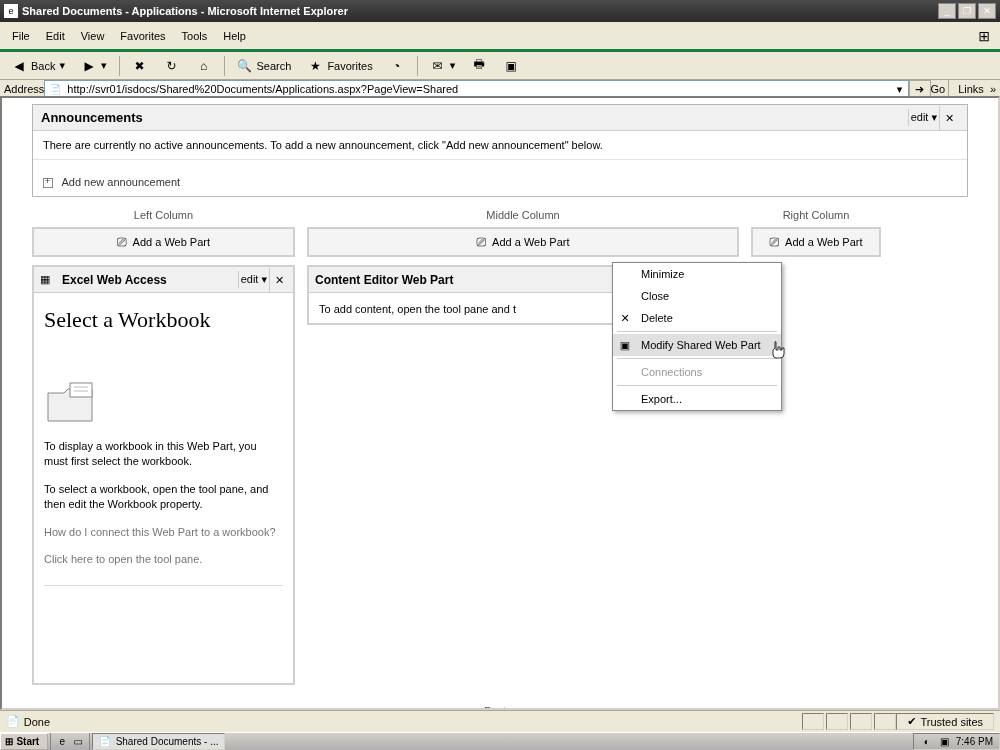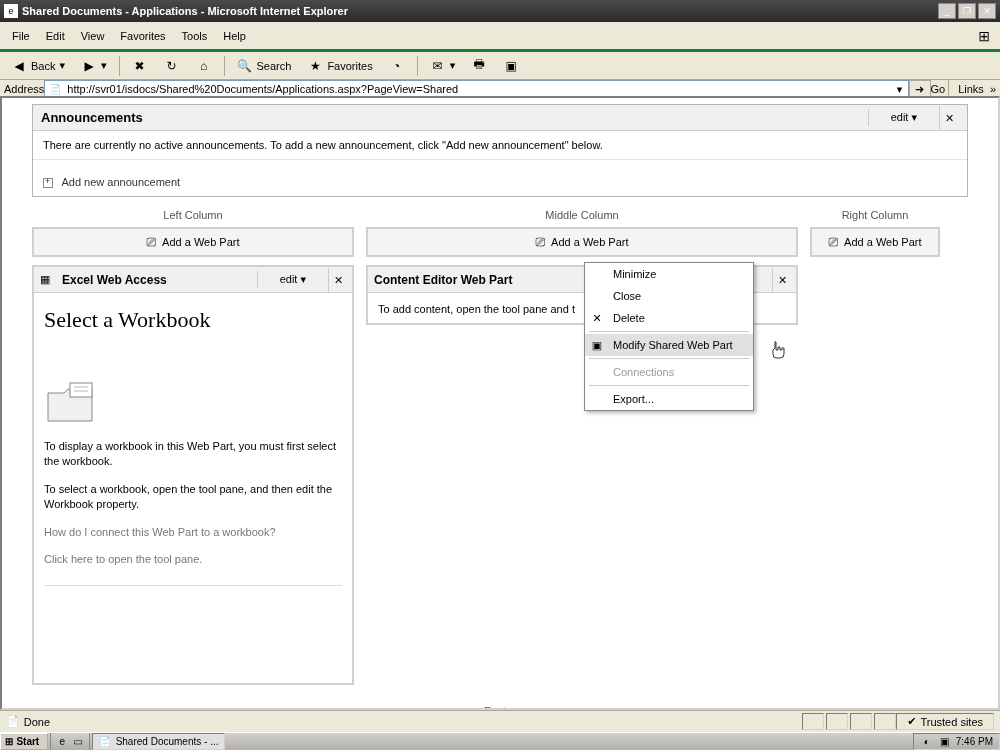--- a/index.html
+++ b/index.html
@@ -28,30 +28,30 @@
 .addr-dd { width: 16px; text-align: center; cursor: pointer; }
 .go-btn { width: 22px; height: 19px; border: 1px solid #aca899; background: #ece9d8; display: flex; align-items: center; justify-content: center; cursor: pointer; }
 .links-label { padding: 0 6px; font-size: 11px; }
 
 .content-area { position: absolute; top: 96px; left: 0; right: 0; bottom: 40px; background: #fff; overflow: hidden; border: 2px inset #d4d0c8; }
 .page-body { padding: 6px 30px 6px 30px; height: 100%; overflow-y: scroll; }
 
 .ann-box { border: 1px solid #b5b5b5; margin-bottom: 12px; }
 .ann-header { background: #f0f0f0; border-bottom: 1px solid #ccc; height: 26px; display: flex; align-items: center; padding: 0 8px; }
 .ann-title { font-weight: bold; font-size: 13px; flex: 1; }
-.edit-dd { padding: 2px 22px; border-left: 1px solid #ccc; cursor: pointer; font-size: 11px; }
+.edit-dd { padding: 2px 2px; border-left: 1px solid #ccc; cursor: pointer; font-size: 11px; }
 .close-x { width: 20px; text-align: center; border-left: 1px solid #ccc; cursor: pointer; height: 24px; line-height: 24px; }
 .ann-body { padding: 8px 10px; font-size: 11px; }
 .ann-link { padding: 16px 10px 8px 10px; border-top: 1px solid #e5e5e5; font-size: 11px; color: #333; }
 .ann-link-icon { display: inline-block; width: 10px; height: 10px; border: 1px solid #888; margin-right: 6px; position: relative; vertical-align: middle; }
 .ann-link-icon::after { content: "+"; position: absolute; top: -3px; left: 1px; font-size: 9px; }
 
 .cols-wrap { display: flex; gap: 12px; }
 .col { }
-.col-left { width: 322px; }
+.col-left { width: 263px; }
 .col-mid { width: 432px; }
 .col-right { width: 130px; }
 .col-hdr { text-align: center; font-size: 11px; color: #555; margin-bottom: 6px; }
 
 .add-wp { border: 2px solid #d0d0d0; background: #f4f4f4; height: 30px; display: flex; align-items: center; justify-content: center; gap: 6px; cursor: pointer; font-size: 11px; margin-bottom: 8px; }
 .add-wp-icon { font-size: 12px; }
 
 .webpart { border: 2px solid #d0d0d0; }
 .wp-hdr { background: #f0f0f0; border-bottom: 1px solid #ccc; height: 26px; display: flex; align-items: center; padding: 0 4px 0 6px; }
 .wp-hdr-icon { width: 16px; height: 14px; margin-right: 6px; font-size: 11px; }
@@ -59,21 +59,21 @@
 .wp-body { padding: 10px; font-size: 11px; }
 
 .excel-bigtitle { font-family: Georgia, serif; font-size: 22px; margin: 4px 0 16px 0; }
 .excel-row { display: flex; gap: 10px; flex-direction: column; }
 .excel-folder { width: 56px; height: 50px; margin-top: 30px; position: relative; }
 .folder-svg { width: 56px; height: 50px; }
 .excel-text { flex: 1; font-size: 11px; line-height: 1.4; }
 .excel-text p { margin-bottom: 12px; }
 .excel-text .faded { color: #777; }
 
-.ctx-menu { position: absolute; background: #fff; border: 1px solid #888; box-shadow: 2px 2px 4px rgba(0,0,0,0.3); width: 170px; z-index: 100; left: 584px; top: 262px; }
+.ctx-menu { position: absolute; background: #fff; border: 1px solid #888; box-shadow: 2px 2px 4px rgba(0,0,0,0.3); width: 170px; z-index: 100; left: 612px; top: 262px; }
 .ctx-item { height: 22px; display: flex; align-items: center; padding: 0 8px 0 28px; font-size: 11px; cursor: pointer; position: relative; }
 .ctx-item:hover, .ctx-item.hover { background: #e0e0e0; }
 .ctx-item.disabled { color: #999; cursor: default; }
 .ctx-sep { height: 1px; background: #ccc; margin: 2px 4px; }
 .ctx-icon { position: absolute; left: 4px; width: 16px; height: 16px; display: flex; align-items: center; justify-content: center; font-size: 11px; }
 
 .cursor-hand { position: absolute; left: 770px; top: 340px; z-index: 200; font-size: 16px; pointer-events: none; }
 
 .footer-label { text-align: center; font-size: 11px; color: #555; margin-top: 20px; }
 

